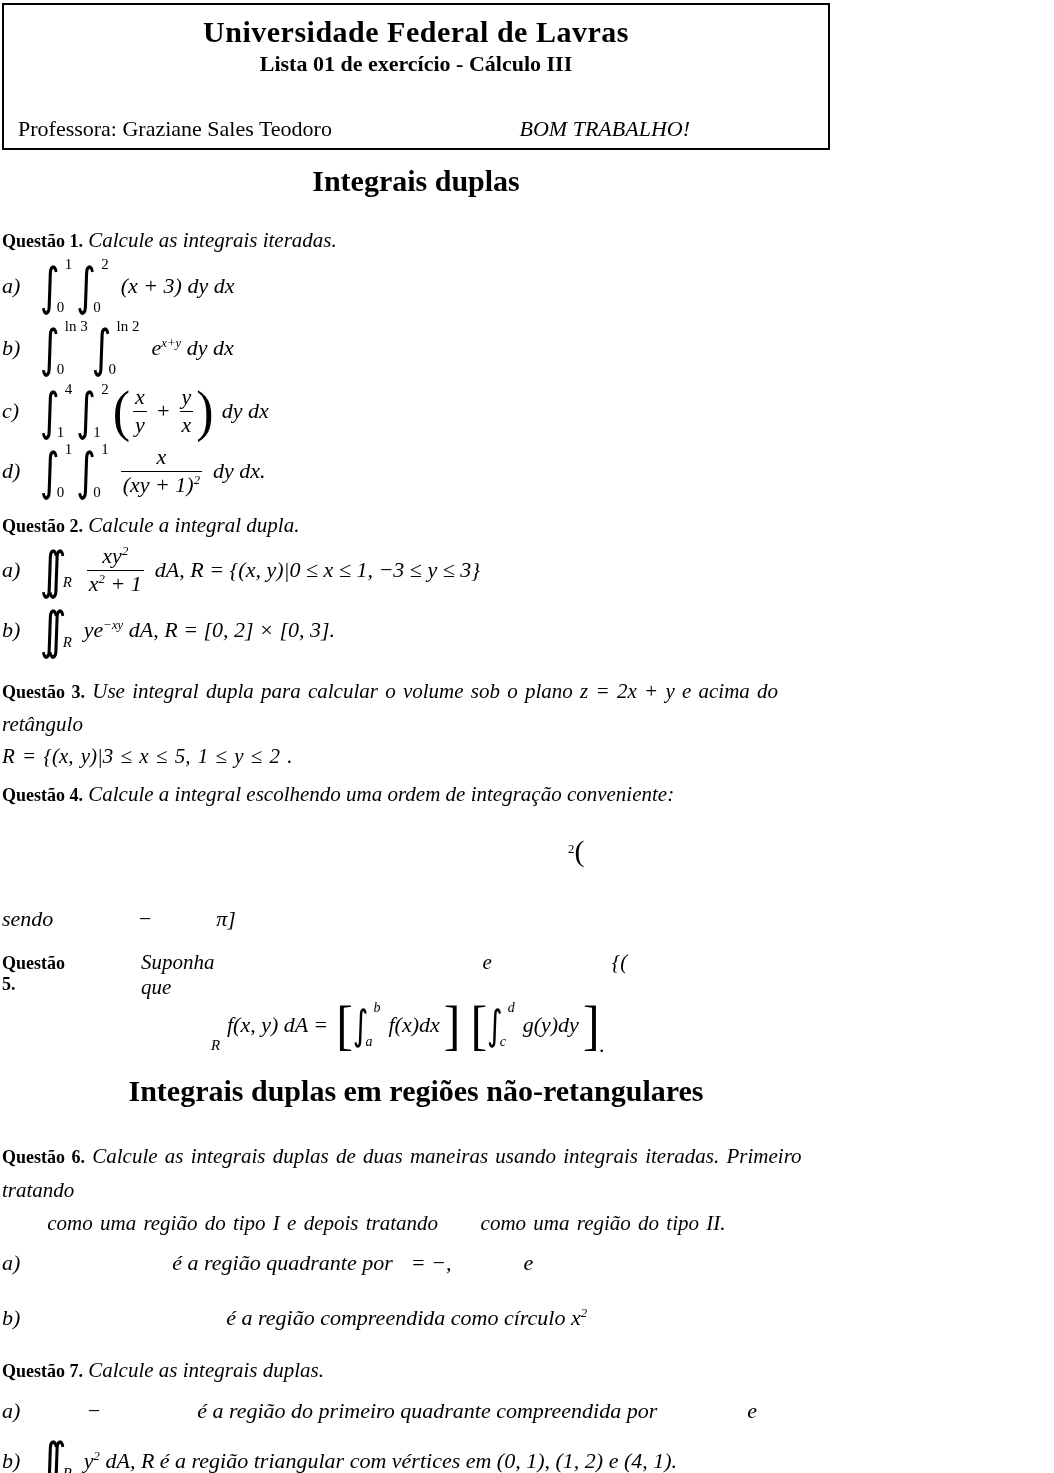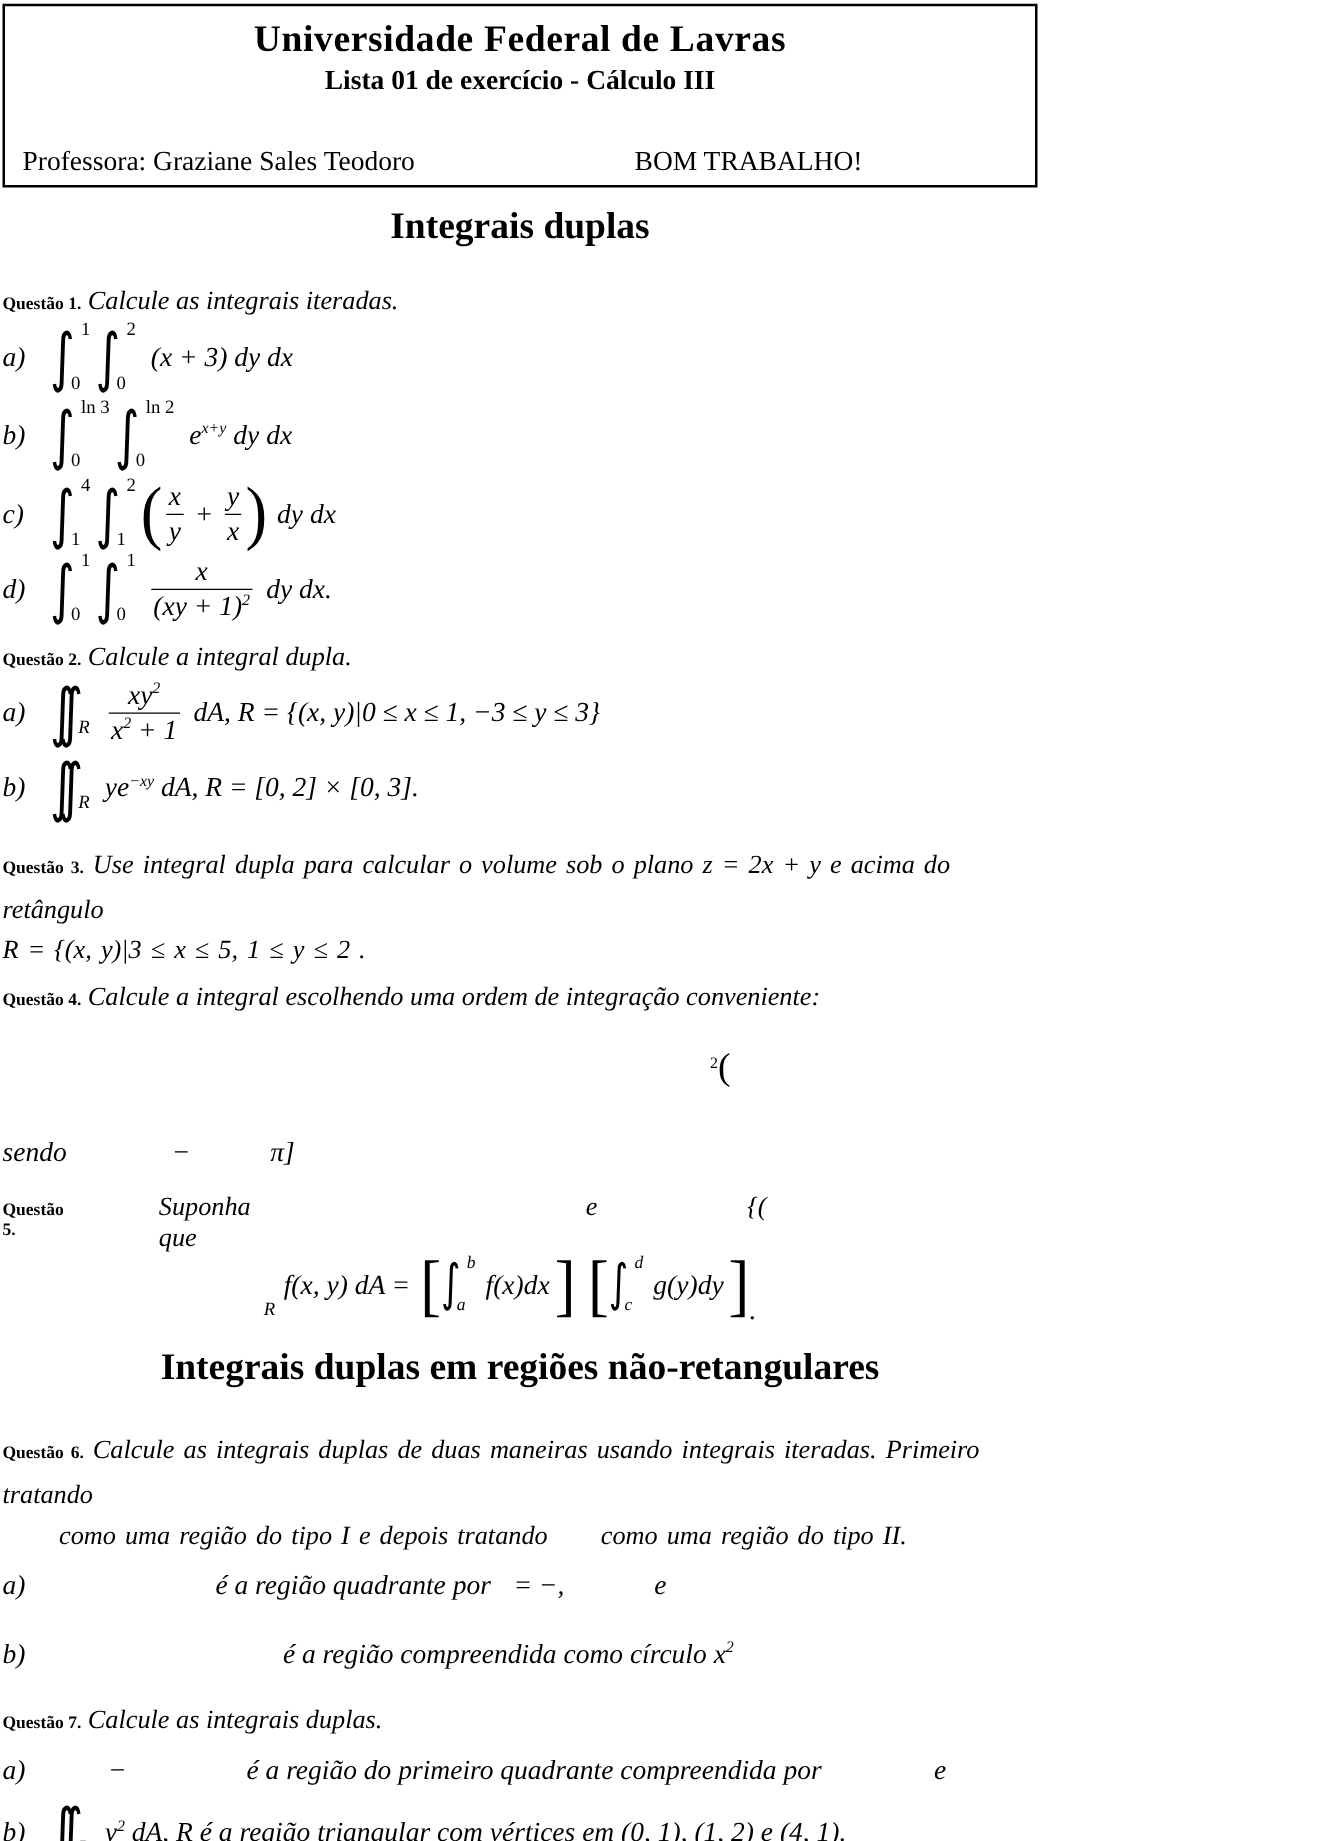--- a/index.html
+++ b/index.html
@@ -4,29 +4,29 @@
 <style>
   html,body { margin:0; padding:0; background:#ffffff; }
   body { width:1054px; height:1473px; color:#000; font-family:"Liberation Serif","DejaVu Serif",serif; }
   .page { position:relative; width:832px; height:1473px; overflow:hidden; }
 
   
   .header-box { box-sizing:border-box; margin:3px 2px 0 2px; height:147px; border:2px solid #000; position:relative; text-align:center; }
   .header-title { font-size:30px; font-weight:bold; padding-top:10px; letter-spacing:0.5px; }
   .header-subtitle { font-size:22px; font-weight:bold; margin-top:2px; }
   .header-row { position:absolute; left:14px; right:0; bottom:6px; display:flex; justify-content:space-between; font-size:22px; text-align:left; }
-  .header-msg { margin-right:138px; }
+  .header-msg { margin-right:138px;font-style:italic; }
 
   .section-title { text-align:center; font-size:30px; font-weight:bold; }
   .sec1 { margin-top:14px; height:40px; }
   .sec2 { margin-top:16px; height:40px; }
 
   .content { margin:0 2px; }
   .qhead { font-size:21px; }
-  .q-label { font-weight:bold; font-size:14px; font-style:normal; }
+  .q-label { font-weight:bold; font-size:18px; font-style:normal; }
   .q-stmt { font-style:italic; }
   .fill { word-spacing:2px; }
 
   .item-row { display:flex; align-items:center; font-style:italic; font-size:22px; }
   .item-label { width:38px; flex-shrink:0; }
   .sp { display:inline-block; flex-shrink:0; }
 
   
   .int { display:inline-flex; align-items:center; margin-right:4px; }
   .int-sign { font-family:"DejaVu Sans",sans-serif; font-size:38px; line-height:1; font-style:normal; display:inline-block; transform:scaleY(1.35); }

